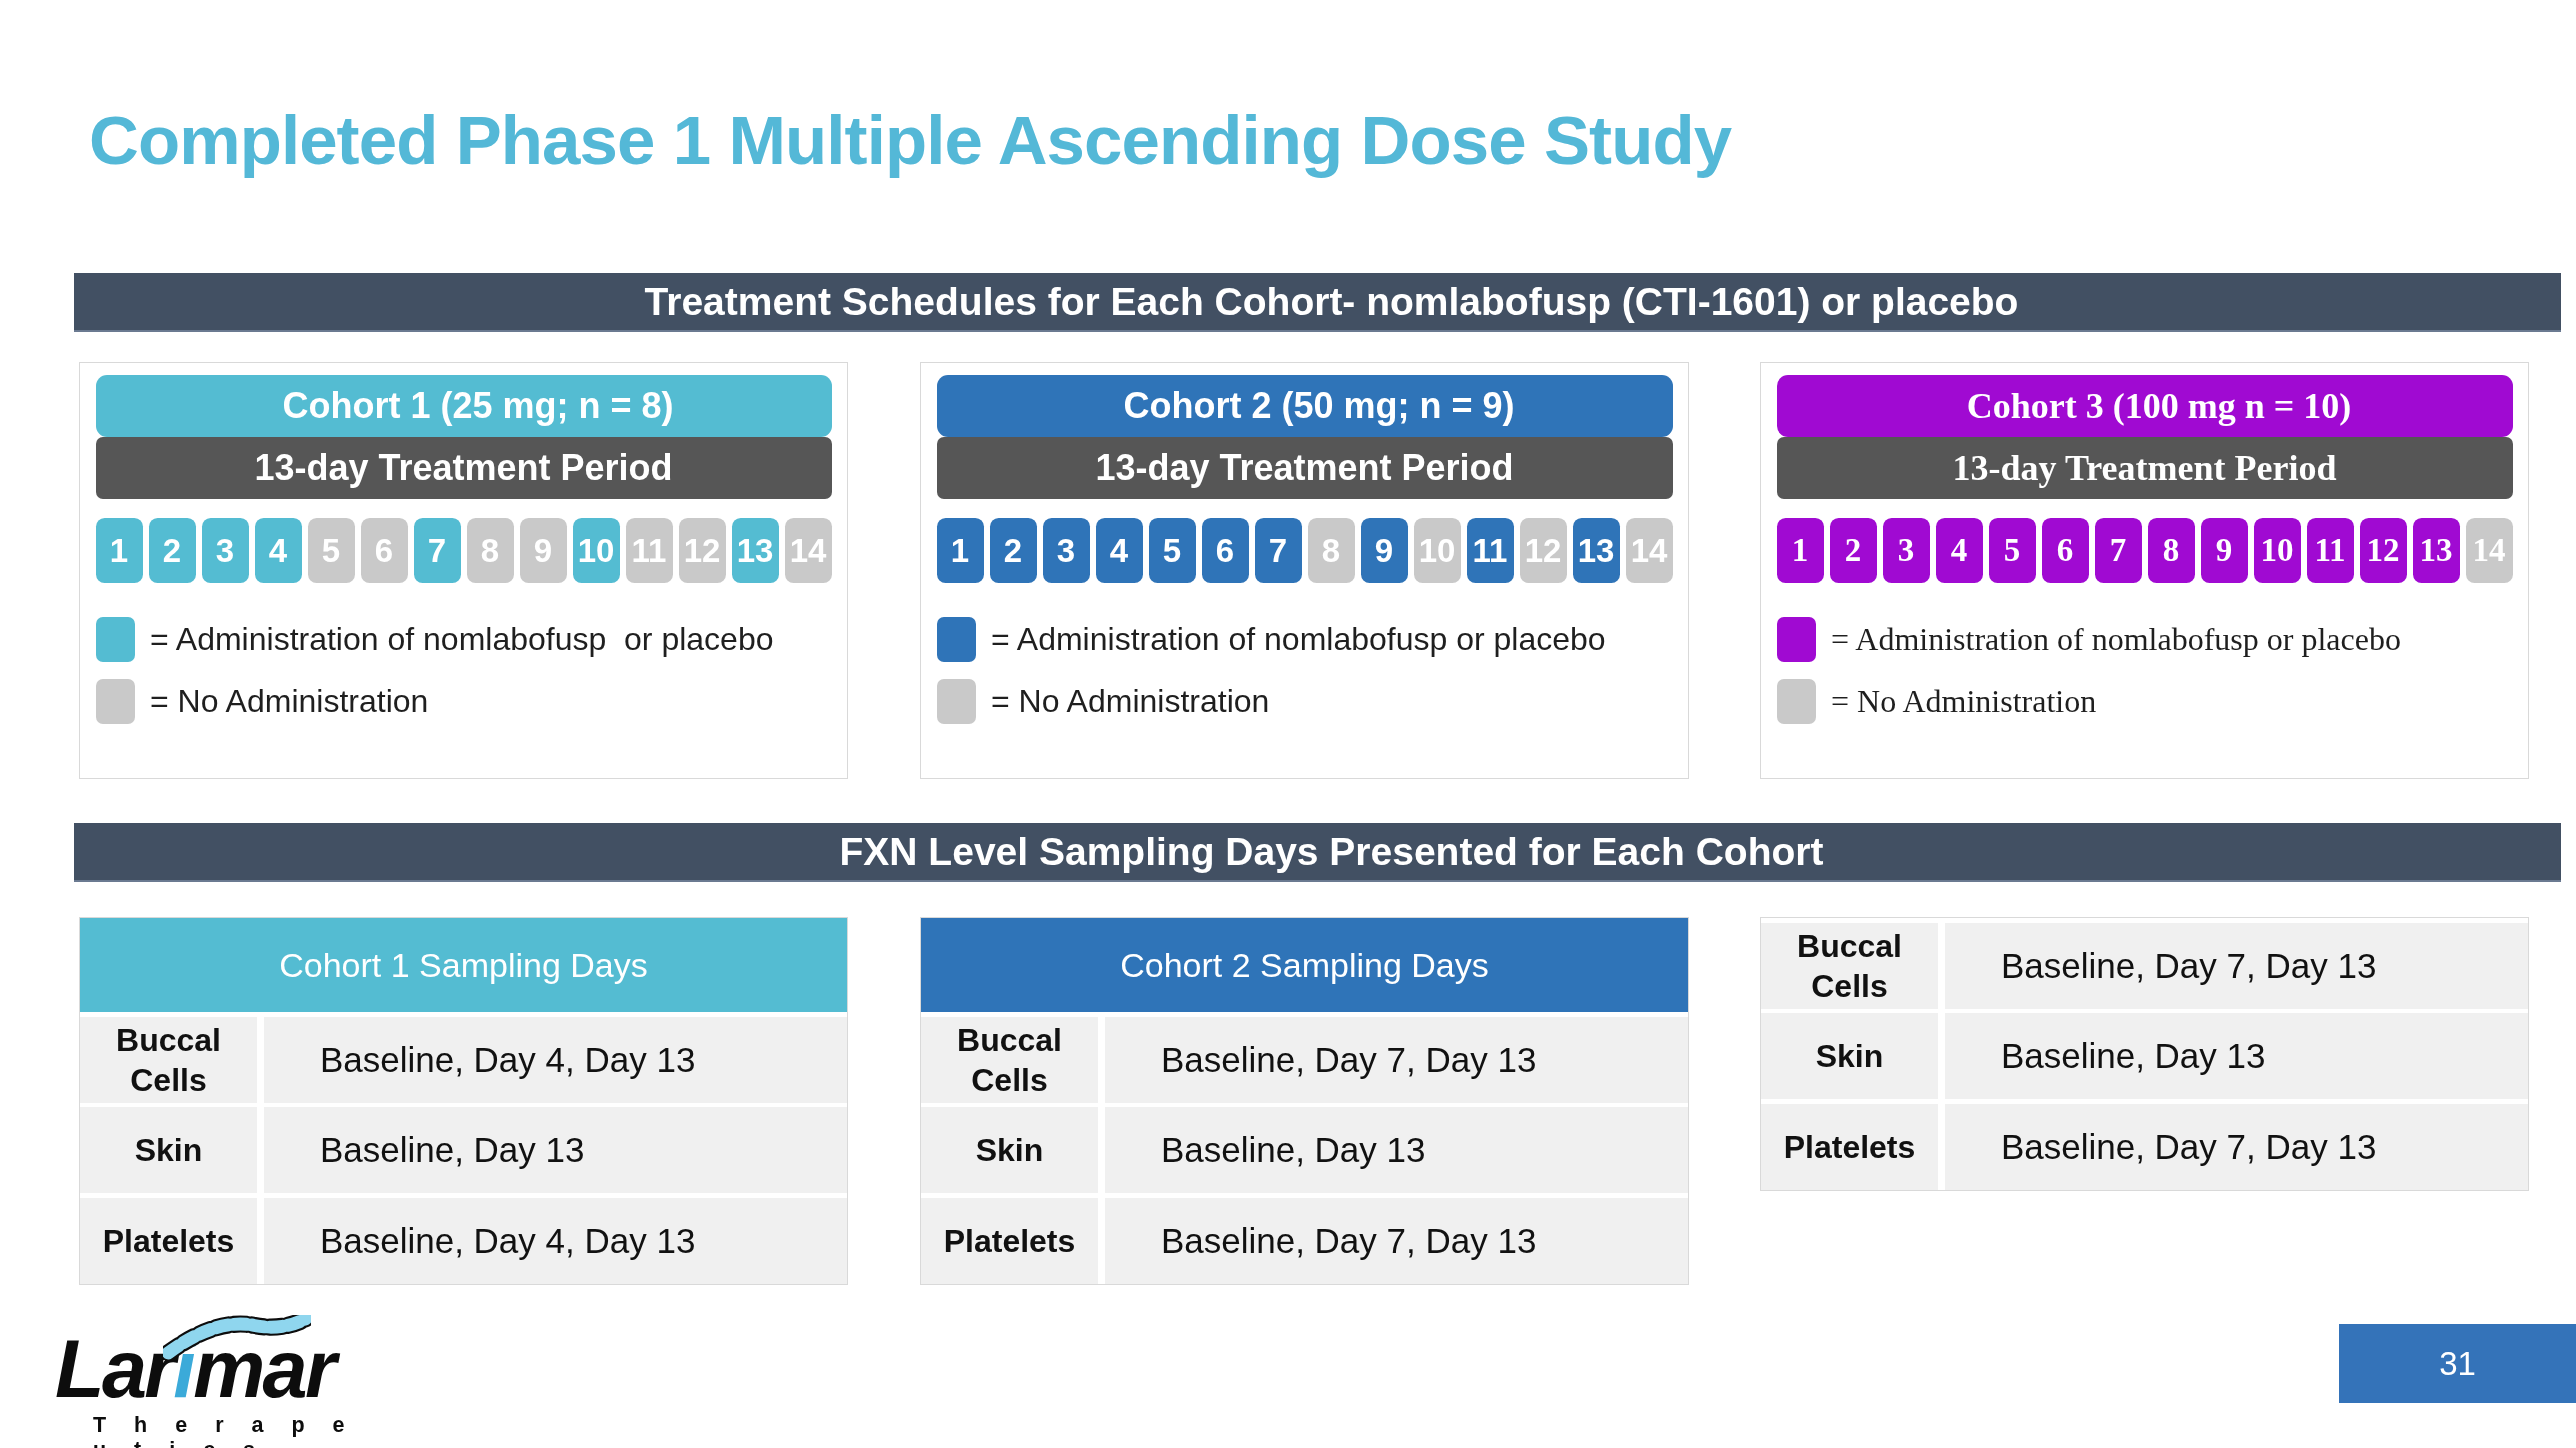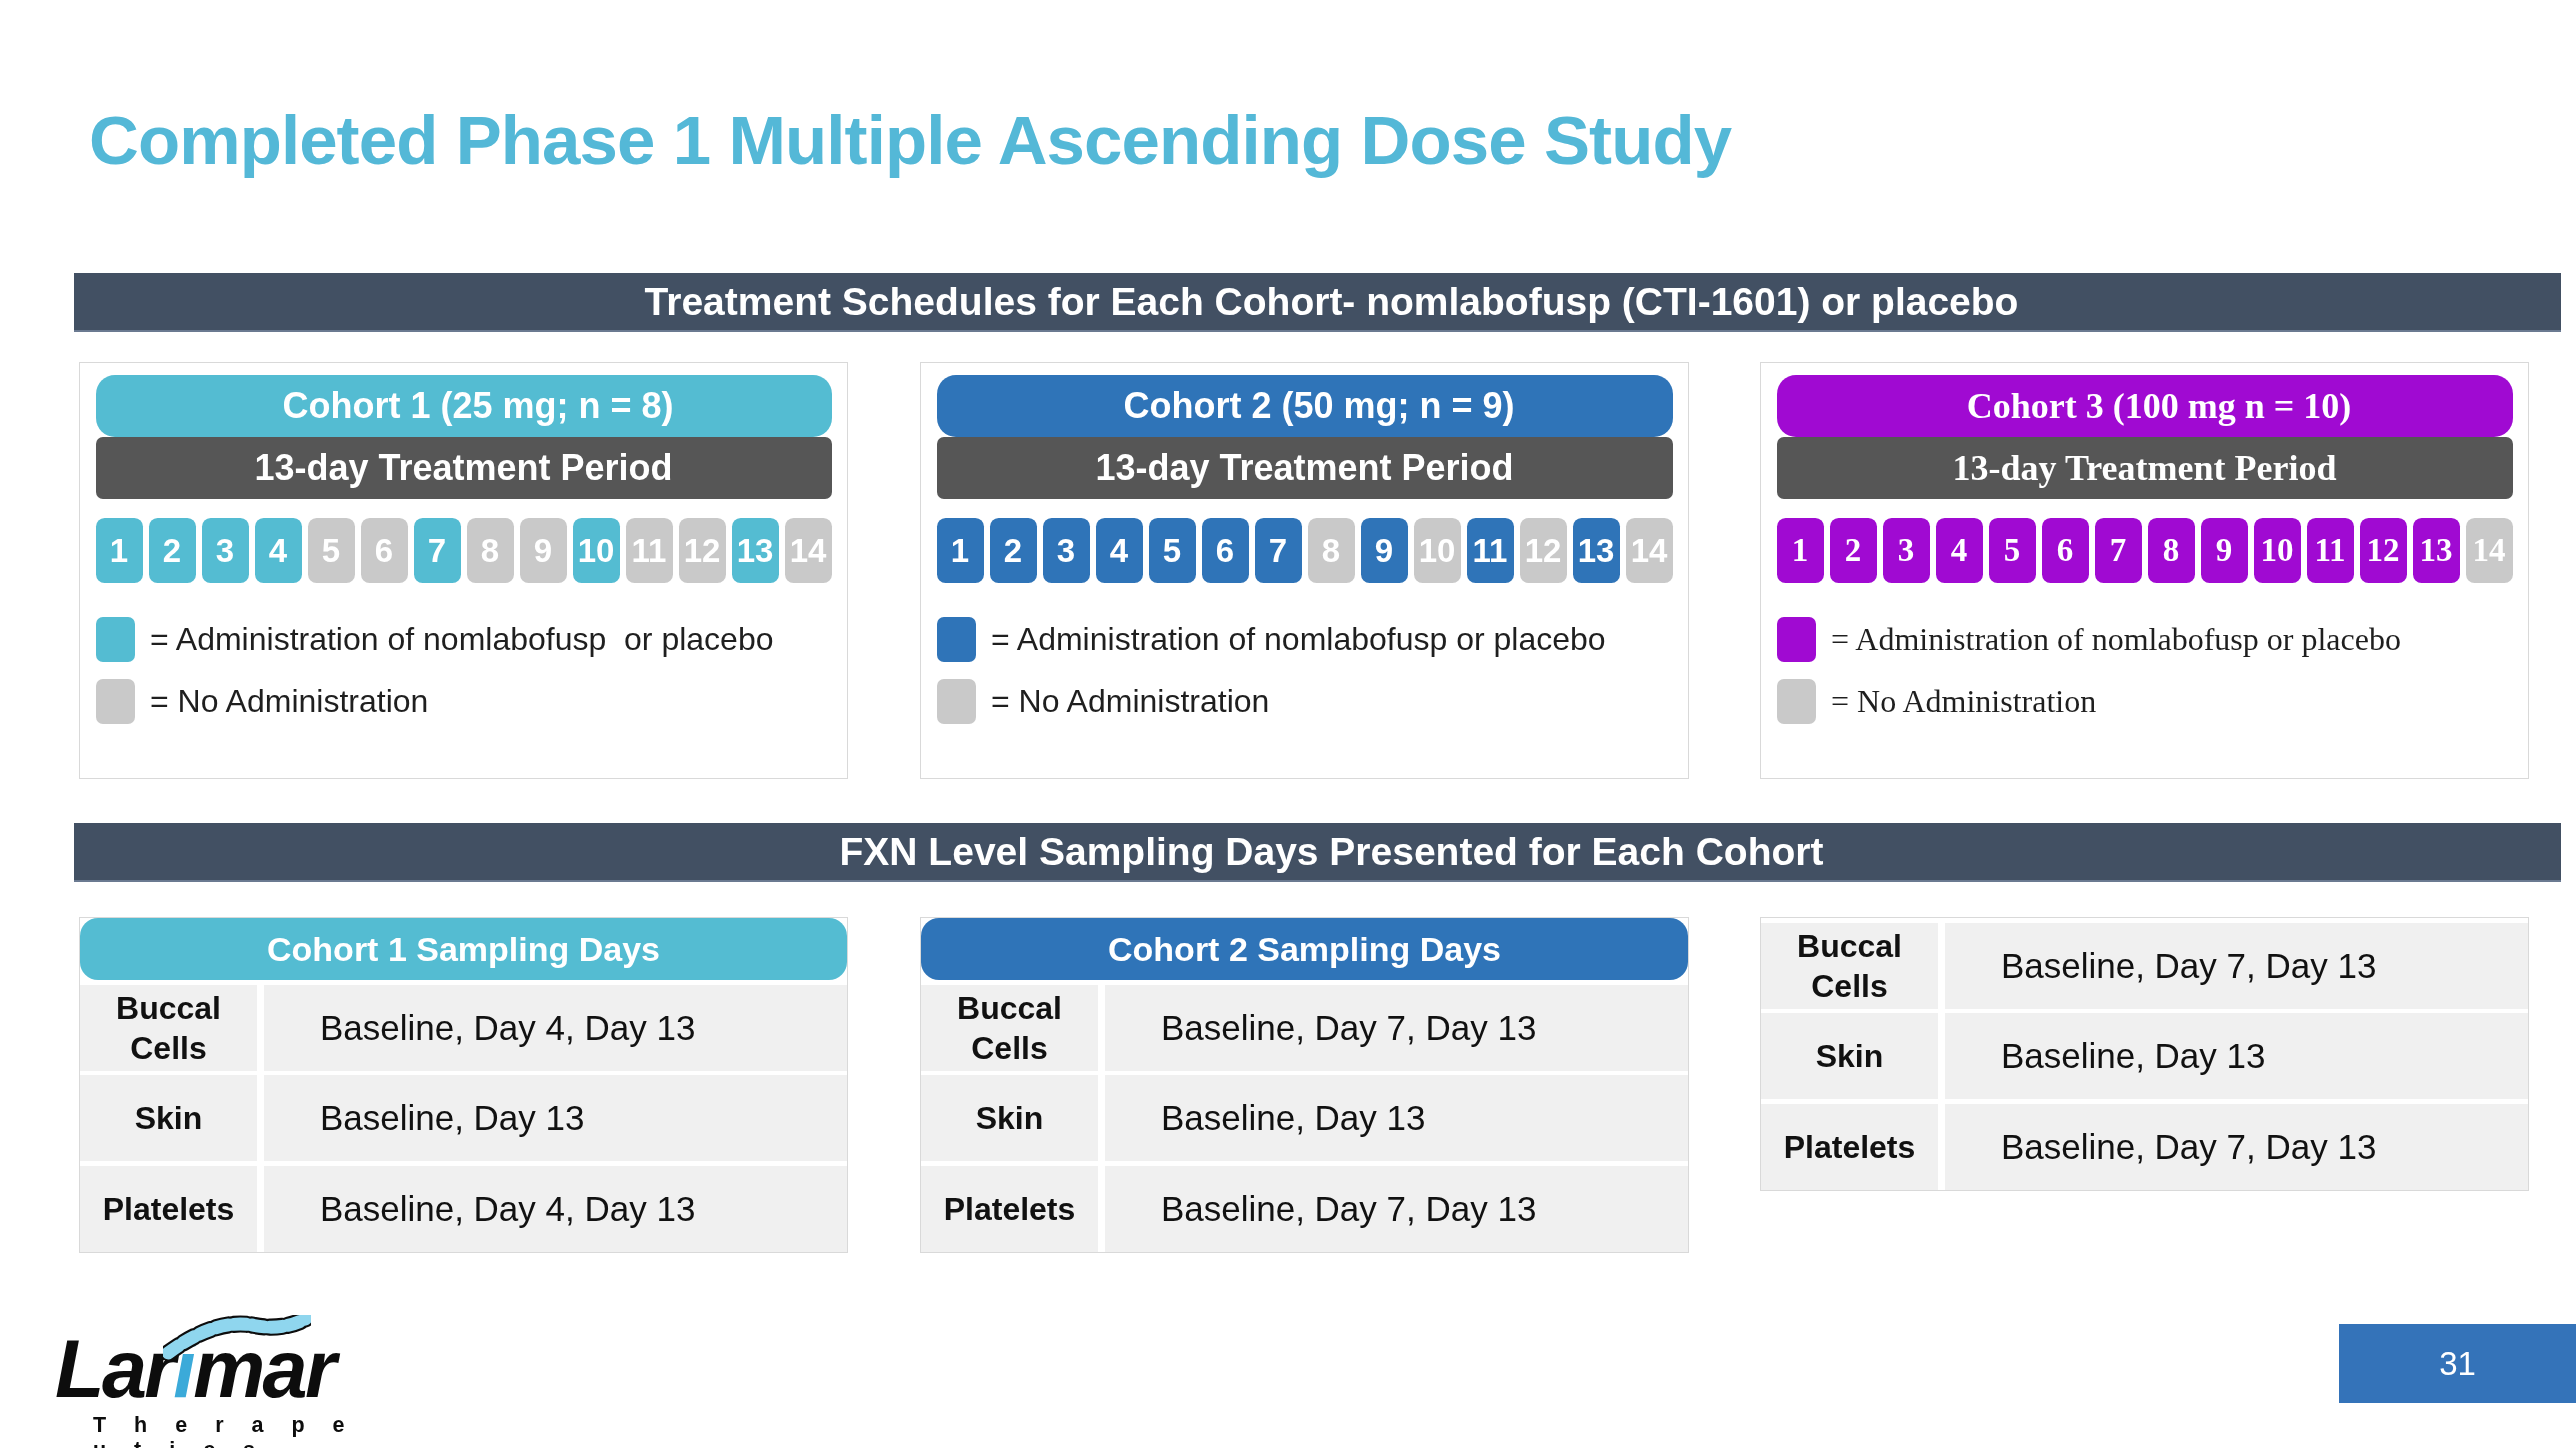--- a/index.html
+++ b/index.html
@@ -22,21 +22,21 @@
   .banner.b1{top:273px;}
   .banner.b2{top:823px;}
 
   
   .card{
     position:absolute;top:362px;width:769px;height:417px;background:#fff;
     border:1.7px solid var(--cardborder);box-sizing:border-box;padding:12px 15.5px 0 15.5px;
   }
   .card.pos0{left:79px;} .card.pos1{left:920px;} .card.pos2{left:1760px;font-family:Liberation Serif, serif;}
   .cohort-head{
-    height:62px;border-radius:19px;background:var(--accent);color:#fff;
+    height:62px;border-radius:11px;background:var(--accent);color:#fff;
     font-size:36px;font-weight:bold;display:flex;align-items:center;justify-content:center;padding-left:29px;
   }
   .treat-band{
     height:62px;border-radius:6.9px;background:var(--band);color:#fff;
     font-size:36px;font-weight:bold;display:flex;align-items:center;justify-content:center;
   }
   .days{margin-top:19px;display:flex;gap:6px;height:65px;}
   .day{
     flex:1;border-radius:8.6px;background:var(--inactive);color:#fff;
     font-size:33px;font-weight:bold;display:flex;align-items:center;justify-content:center;
@@ -49,22 +49,22 @@
   .swatch.none{background:var(--inactive);}
   .legend-text{font-size:32px;color:#1f1f1f;white-space:pre-wrap;}
 
   
   .stable{
     position:absolute;top:917px;width:769px;background:#fff;
     border:1.7px solid var(--cardborder);box-sizing:border-box;
   }
   .stable.pos0{left:79px;} .stable.pos1{left:920px;} .stable.pos2{left:1760px;}
   .stable-head{
-    height:62px;background:var(--accent);color:#fff;font-size:34px;font-weight:bold;
-    display:flex;align-items:center;justify-content:center;border-radius:18px;
+    height:94px;background:var(--accent);color:#fff;font-size:34px;font-weight:normal;
+    display:flex;align-items:center;justify-content:center;
   }
   .stable-body{padding:5.2px 0 0 0;background:#fff;}
   .trow{display:flex;margin-bottom:4.3px;height:86px;}
   .trow:last-child{margin-bottom:0;}
   .tlabel{
     width:177px;flex:0 0 auto;background:var(--rowbg);margin-right:6.9px;
     font-size:32px;font-weight:bold;color:#111;display:flex;align-items:center;justify-content:center;
     text-align:center;padding:0 20.6px;box-sizing:border-box;line-height:1.25;
   }
   .tvalue{

